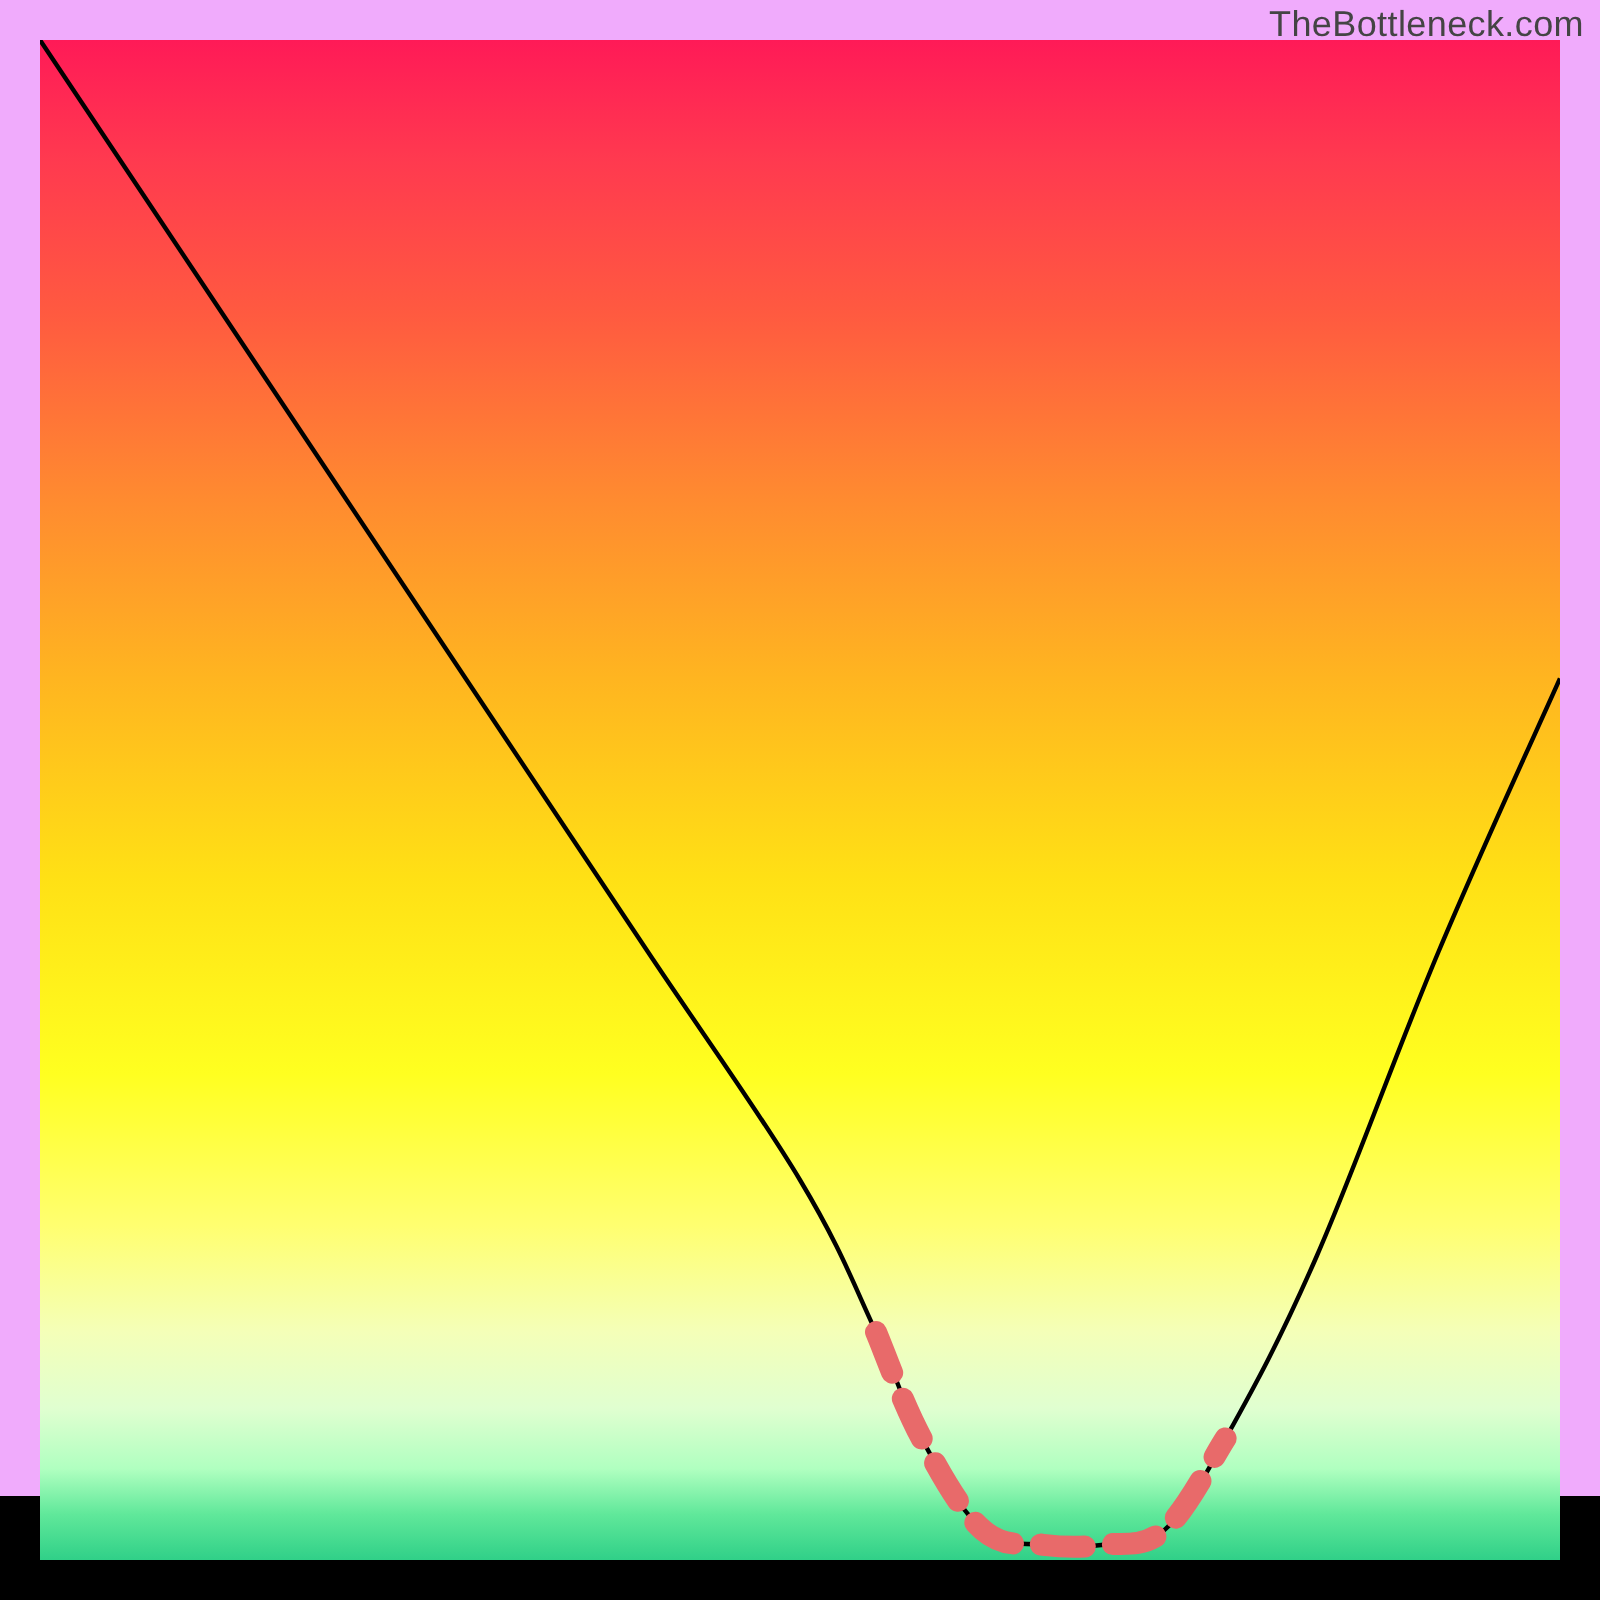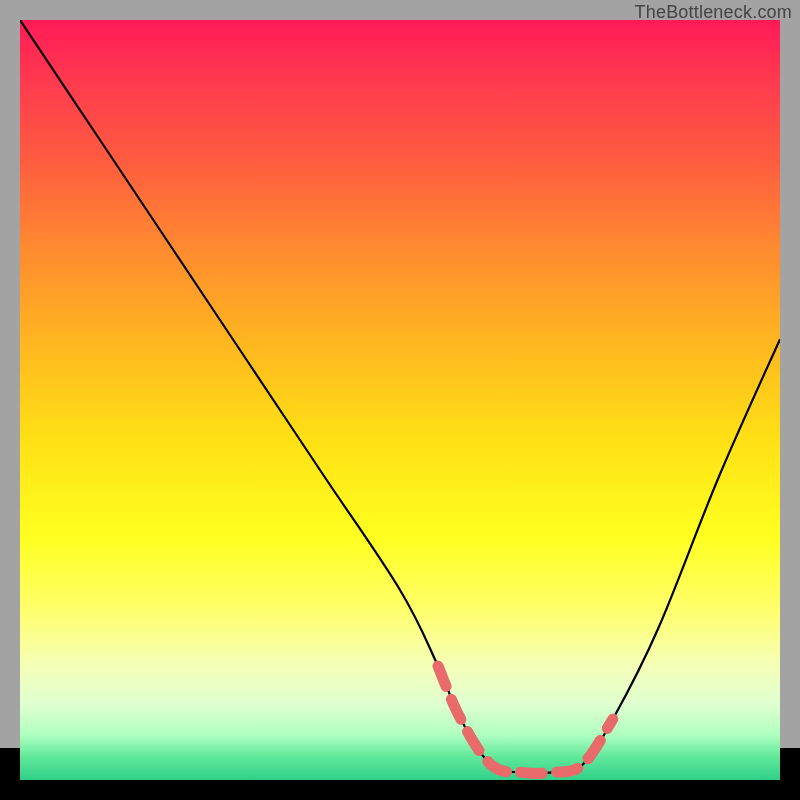--- a/index.html
+++ b/index.html
@@ -2,21 +2,21 @@
 <html><head>
 <meta charset="utf-8">
 <style>
   * { margin: 0; padding: 0; box-sizing: border-box; }
   html, body { width: 800px; height: 800px; overflow: hidden; }
   body { background: #000; font-family: Arial, sans-serif; }
   .frame {
     position: absolute;
     left: 0; top: 0;
     width: 800px; height: 748px;
-    background: #a3a3a3;
+    background: #f0abfc;
   }
   .plot-area {
     position: absolute;
     left: 20px; top: 20px;
     width: 760px; height: 760px;
     overflow: hidden;
   }
   .gradient-bg {
     position: absolute;
     left: 0; top: 0;

